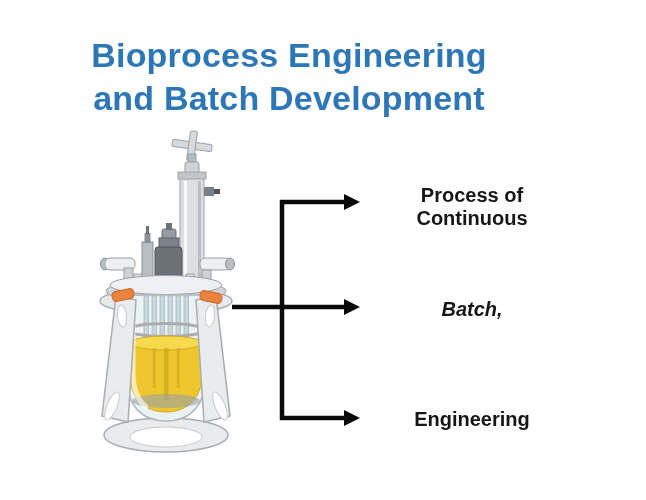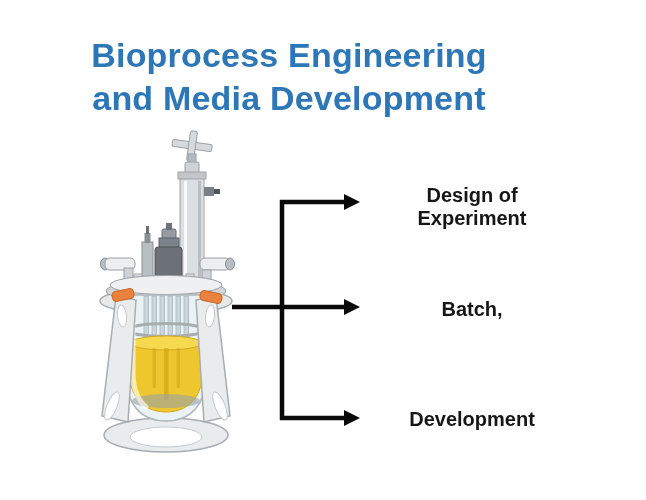--- a/index.html
+++ b/index.html
@@ -16,31 +16,31 @@
   .title span{display:block;}
   .bioreactor{position:absolute;left:88px;top:130px;width:160px;height:335px;}
   .connector{position:absolute;left:228px;top:188px;width:144px;height:244px;}
   .process-label{
     position:absolute;left:362px;width:220px;transform:translateY(-50%);
     text-align:center;color:var(--label,#161616);
     font-size:20px;line-height:23px;font-weight:700;
   }
   .process-label span{display:block;}
   .pl-1{top:207px;}
-  .pl-2{top:309px;}
+  .pl-2{top:309px;font-style:italic;}
   .pl-3{top:419px;}
 </style>
 </head>
 <body>
 
 <div class="canvas">
 
   <h1 class="title">
     <span>Bioprocess Engineering</span>
-    <span>and Media Development</span>
+    <span>and Batch Development</span>
   </h1>
 
   <div class="bioreactor">
     <svg viewBox="0 0 160 335" width="160" height="335">
 
       <g>
         <g transform="rotate(8 104 16)">
           <rect x="84" y="12" width="40" height="7" rx="2" fill="#d7dadc" stroke="#9aa0a5"></rect>
           <rect x="100.5" y="1" width="7" height="30" rx="2" fill="#d7dadc" stroke="#9aa0a5"></rect>
         </g>
@@ -131,23 +131,23 @@
       </g>
       <g fill="var(--arrow,#0a0a0a)" stroke="none">
         <polygon points="116,6 132,14 116,22"></polygon>
         <polygon points="116,111 132,119 116,127"></polygon>
         <polygon points="116,222 132,230 116,238"></polygon>
       </g>
     </svg>
   </div>
 
   <div class="process-label pl-1">
-    <span>Design of</span>
-    <span>Experiment</span>
+    <span>Process of</span>
+    <span>Continuous</span>
   </div>
   <div class="process-label pl-2">
     <span>Batch,</span>
   </div>
   <div class="process-label pl-3">
-    <span>Development</span>
+    <span>Engineering</span>
   </div>
 
 </div>
 
 </body></html>

